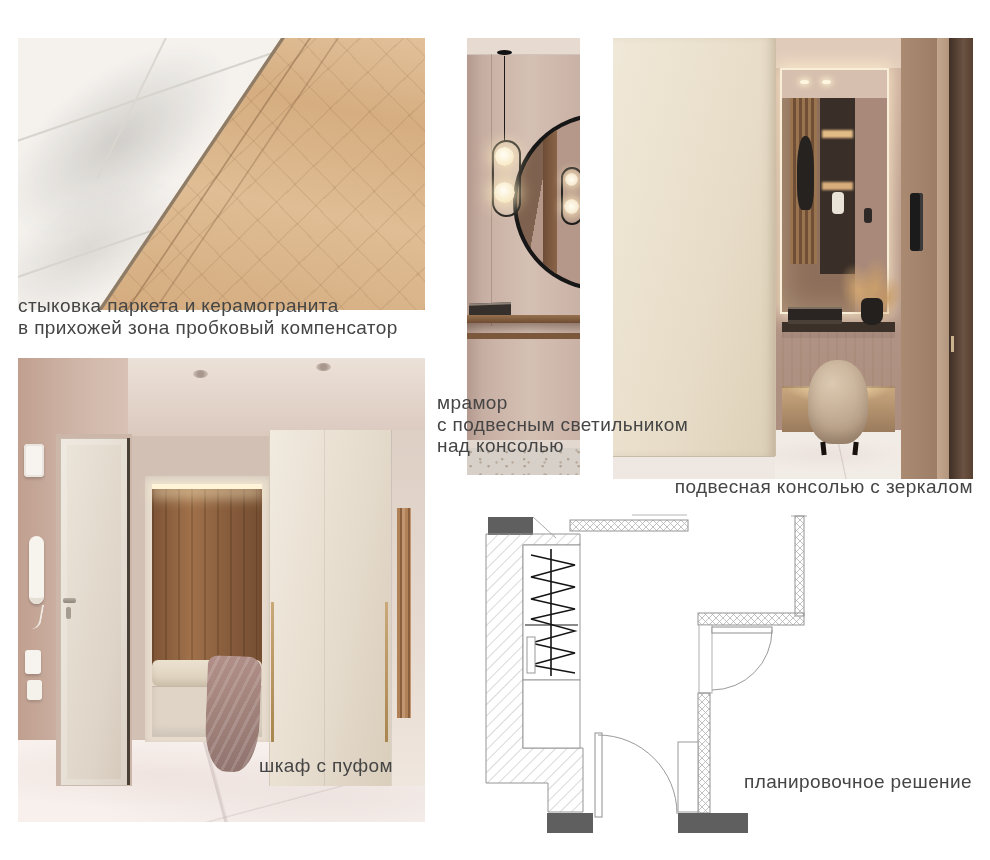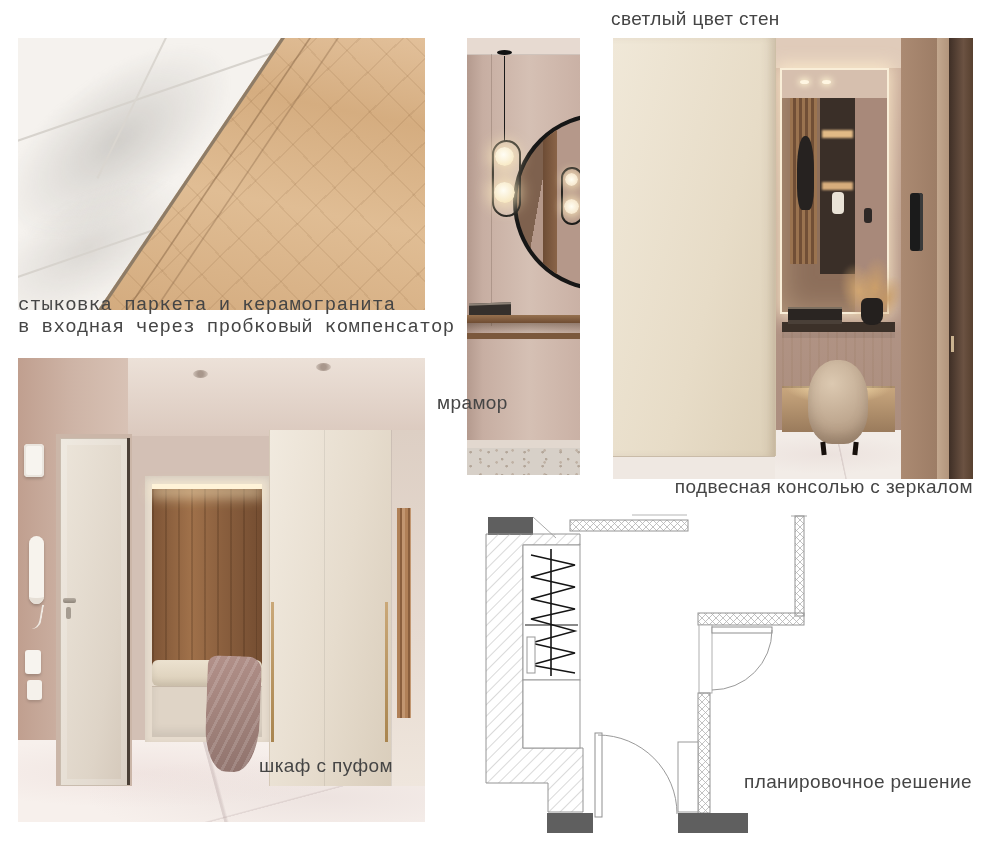--- a/index.html
+++ b/index.html
@@ -4,21 +4,21 @@
 <style>
   html,body{margin:0;padding:0;background:#ffffff;}
   body{width:990px;height:860px;position:relative;overflow:hidden;
        font-family:"Liberation Sans",sans-serif;}
   .board{position:absolute;inset:0;background:#fff;}
 
   
   .cap{position:absolute;font-size:19px;line-height:21.5px;color:#454545;
        letter-spacing:.4px;white-space:nowrap;z-index:30;}
   .cap-wallcolor{left:611px;top:8px;}
-  .cap-parquet{left:18px;top:295px;font-family:Liberation Mono, monospace;}
+  .cap-parquet{left:18px;top:295px;}
   .cap-pendant{left:437px;top:392px;}
   .cap-console{right:17px;top:476px;text-align:right;}
   .cap-wardrobe{left:259px;top:755px;}
   .cap-entrance{left:15px;top:825px;}
   .cap-plan{right:18px;top:771px;}
   .cap span{display:block;}
 
   
   .ph{position:absolute;overflow:hidden;}
   .ph *{position:absolute;}
@@ -359,29 +359,28 @@
     <rect x="227" y="114" width="60" height="6" fill="#ffffff" stroke="#8f8f8f"></rect>
     <path d="M287,117 A60,60 0 0 1 227,177" fill="none" stroke="#9a9a9a" stroke-width="1"></path>
     <rect x="213" y="180" width="12" height="120" fill="url(#hatchX)" stroke="#949494"></rect>
     <rect x="193" y="229" width="20" height="70" fill="#ffffff" stroke="#999999"></rect>
     <rect x="62" y="300" width="46" height="20" fill="#5f5f5f"></rect>
     <rect x="193" y="300" width="70" height="20" fill="#5f5f5f"></rect>
     <rect x="110" y="220" width="7" height="84" fill="#ffffff" stroke="#8f8f8f"></rect>
     <path d="M113,222 A79,79 0 0 1 192,301" fill="none" stroke="#9a9a9a" stroke-width="1"></path>
   </svg>
 
-  <div class="cap cap-wallcolor">
-    <span>светлый цвет стен</span>
-  </div>
   <div class="cap cap-parquet">
     <span>стыковка паркета и керамогранита</span>
-    <span>в входная через пробковый компенсатор</span>
+    <span>в прихожей зона пробковый компенсатор</span>
   </div>
   <div class="cap cap-pendant">
     <span>мрамор</span>
+    <span>с подвесным светильником</span>
+    <span>над консолью</span>
   </div>
   <div class="cap cap-console">
     <span>подвесная консолью с зеркалом</span>
   </div>
   <div class="cap cap-wardrobe">
     <span>шкаф с пуфом</span>
   </div>
   <div class="cap cap-plan">
     <span>планировочное решение</span>
   </div>

